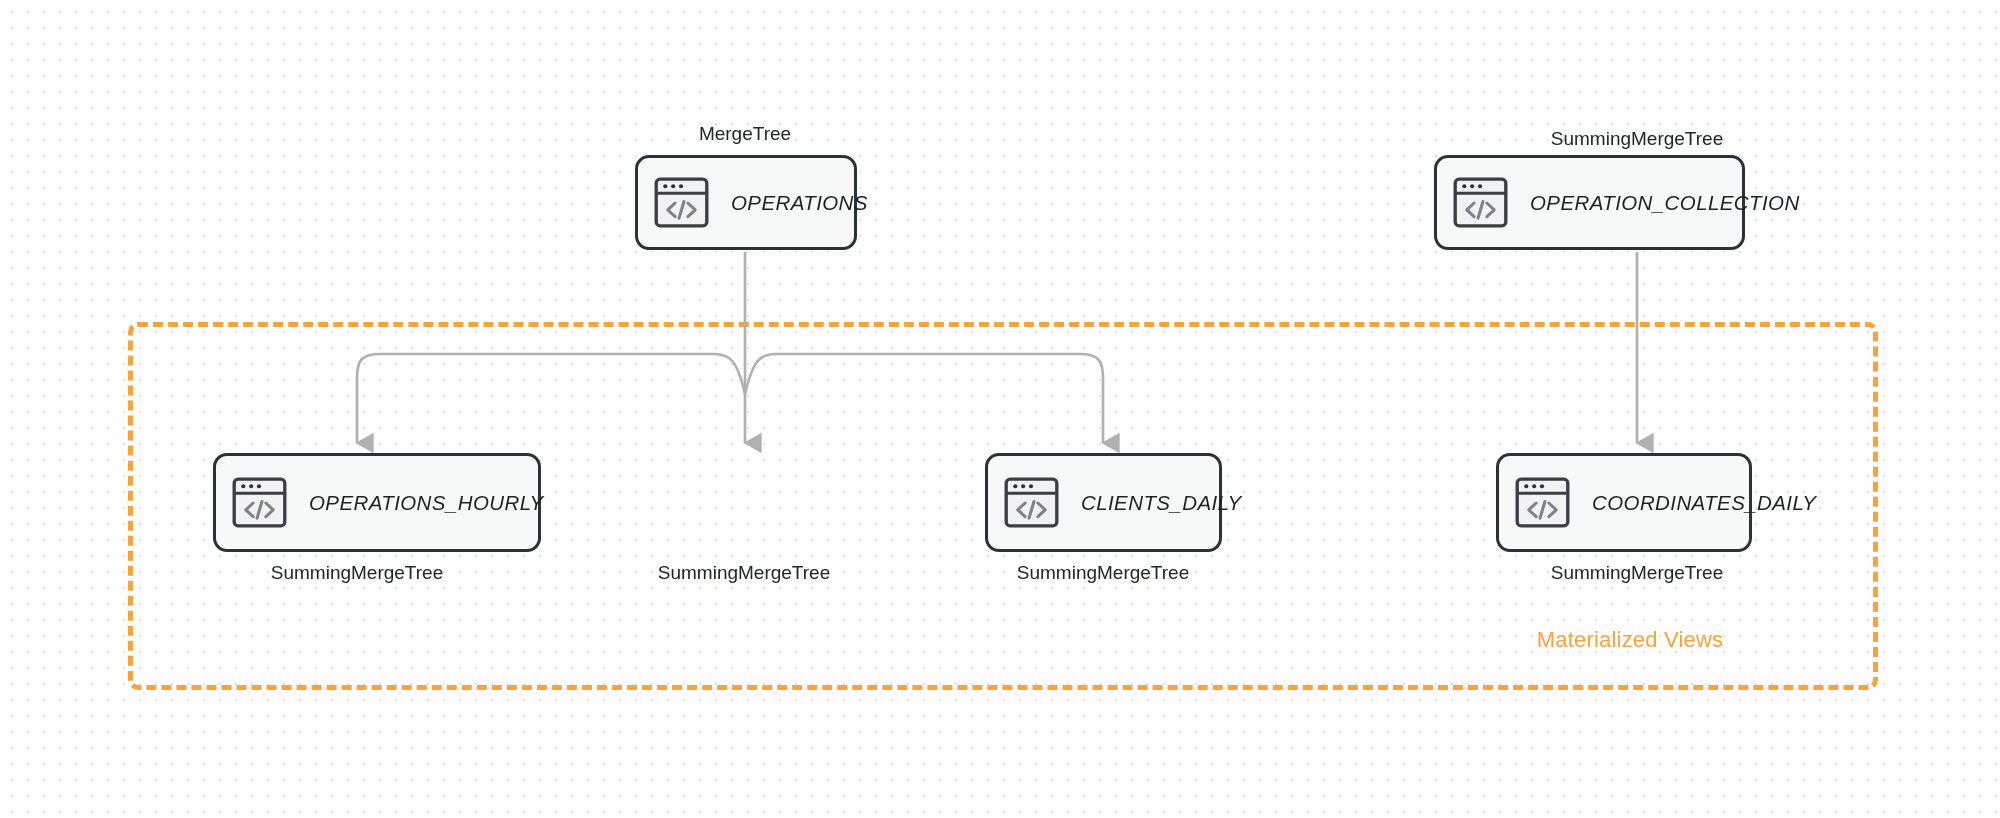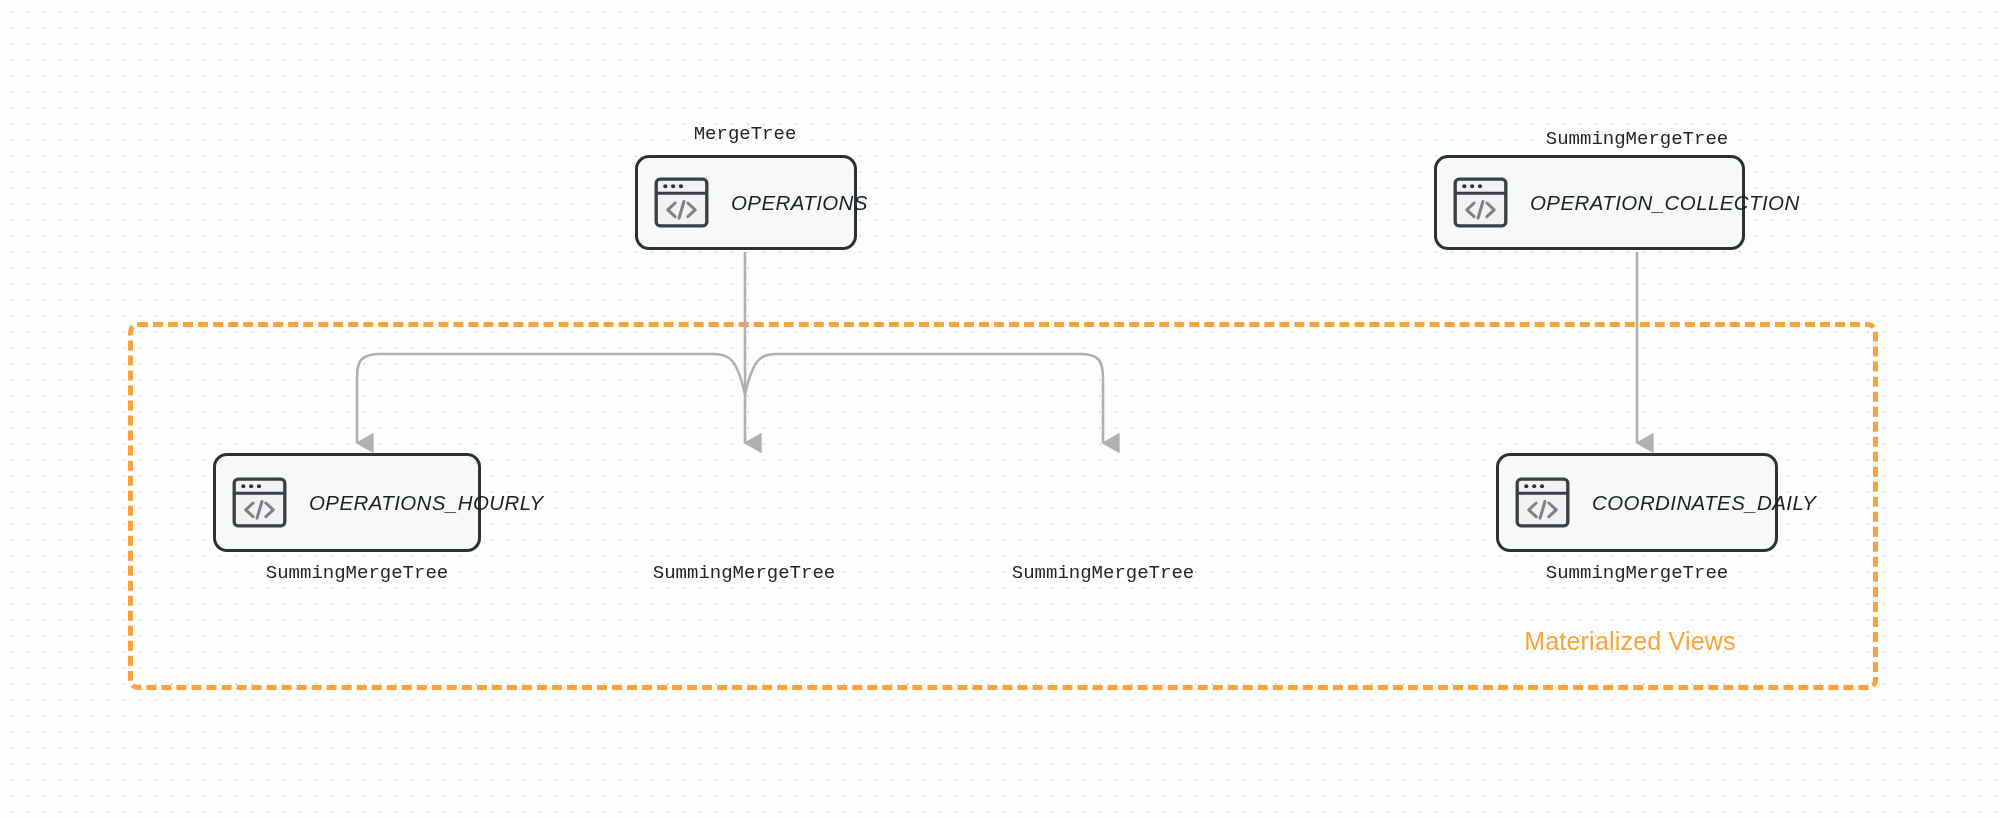--- a/index.html
+++ b/index.html
@@ -31,21 +31,21 @@
   
   .group-box {
     position: absolute;
     box-sizing: border-box;
     border: 5px dashed #f9a33c;
     border-radius: 10px;
   }
   .group-label {
     position: absolute;
     color: #f9a33c;
-    font-size: 25px;
+    font-size: 22px;
     letter-spacing: 0.2px;
     white-space: nowrap;
   }
 
   
   .node {
     position: absolute;
     box-sizing: border-box;
     background: #f7f9f8;
     border: 3.5px solid #2c3136;
@@ -70,21 +70,20 @@
   }
 
   
   .caption {
     position: absolute;
     font-size: 19px;
     color: #22262a;
     white-space: nowrap;
     transform: translateX(-50%);
     text-align: center;
-    font-family: Liberation Mono, monospace;
   }
 </style>
 </head>
 <body>
 
 <div id="canvas">
 
   <div class="group-box" style="left:128px; top:322px; width:1750px; height:368px;"></div>
   <div class="group-label" style="left:1630px; top:627px; transform:translateX(-50%);">Materialized Views</div>
 
@@ -139,37 +138,50 @@
       <circle cx="11.5" cy="9.4" r="2.1" fill="#2c3136"></circle>
       <circle cx="19.5" cy="9.4" r="2.1" fill="#2c3136"></circle>
       <circle cx="27.5" cy="9.4" r="2.1" fill="#2c3136"></circle>
       <path d="M21.5,26.5 L14,33.5 L21.5,40.5" fill="none" stroke="#7e8288" stroke-width="3.1" stroke-linecap="round" stroke-linejoin="round"></path>
       <path d="M34.5,26.5 L42,33.5 L34.5,40.5" fill="none" stroke="#7e8288" stroke-width="3.1" stroke-linecap="round" stroke-linejoin="round"></path>
       <line x1="30.5" y1="25" x2="25.5" y2="42" stroke="#7e8288" stroke-width="3.1" stroke-linecap="round"></line>
     </svg>
     <span class="node-label">OPERATION_COLLECTION</span>
   </div>
 
-  <div class="node" style="left:213px; top:453px; width:268px; height:99px;">
+  <div class="node" style="left:213px; top:453px; width:328px; height:99px;">
     <svg class="node-icon" viewBox="0 0 56 52">
       <rect x="2.2" y="2.2" width="51.6" height="47.6" rx="4" ry="4" fill="#f2f2f2" stroke="#3a3f45" stroke-width="3.4"></rect>
       <line x1="2.2" y1="16.5" x2="53.8" y2="16.5" stroke="#3a3f45" stroke-width="3"></line>
       <circle cx="11.5" cy="9.4" r="2.1" fill="#2c3136"></circle>
       <circle cx="19.5" cy="9.4" r="2.1" fill="#2c3136"></circle>
       <circle cx="27.5" cy="9.4" r="2.1" fill="#2c3136"></circle>
       <path d="M21.5,26.5 L14,33.5 L21.5,40.5" fill="none" stroke="#7e8288" stroke-width="3.1" stroke-linecap="round" stroke-linejoin="round"></path>
       <path d="M34.5,26.5 L42,33.5 L34.5,40.5" fill="none" stroke="#7e8288" stroke-width="3.1" stroke-linecap="round" stroke-linejoin="round"></path>
       <line x1="30.5" y1="25" x2="25.5" y2="42" stroke="#7e8288" stroke-width="3.1" stroke-linecap="round"></line>
     </svg>
     <span class="node-label">OPERATIONS_HOURLY</span>
   </div>
 
 
+  <div class="node" style="left:985px; top:453px; width:237px; height:99px;">
+    <svg class="node-icon" viewBox="0 0 56 52">
+      <rect x="2.2" y="2.2" width="51.6" height="47.6" rx="4" ry="4" fill="#f2f2f2" stroke="#3a3f45" stroke-width="3.4"></rect>
+      <line x1="2.2" y1="16.5" x2="53.8" y2="16.5" stroke="#3a3f45" stroke-width="3"></line>
+      <circle cx="11.5" cy="9.4" r="2.1" fill="#2c3136"></circle>
+      <circle cx="19.5" cy="9.4" r="2.1" fill="#2c3136"></circle>
+      <circle cx="27.5" cy="9.4" r="2.1" fill="#2c3136"></circle>
+      <path d="M21.5,26.5 L14,33.5 L21.5,40.5" fill="none" stroke="#7e8288" stroke-width="3.1" stroke-linecap="round" stroke-linejoin="round"></path>
+      <path d="M34.5,26.5 L42,33.5 L34.5,40.5" fill="none" stroke="#7e8288" stroke-width="3.1" stroke-linecap="round" stroke-linejoin="round"></path>
+      <line x1="30.5" y1="25" x2="25.5" y2="42" stroke="#7e8288" stroke-width="3.1" stroke-linecap="round"></line>
+    </svg>
+    <span class="node-label">CLIENTS_DAILY</span>
+  </div>
 
-  <div class="node" style="left:1496px; top:453px; width:282px; height:99px;">
+  <div class="node" style="left:1496px; top:453px; width:256px; height:99px;">
     <svg class="node-icon" viewBox="0 0 56 52">
       <rect x="2.2" y="2.2" width="51.6" height="47.6" rx="4" ry="4" fill="#f2f2f2" stroke="#3a3f45" stroke-width="3.4"></rect>
       <line x1="2.2" y1="16.5" x2="53.8" y2="16.5" stroke="#3a3f45" stroke-width="3"></line>
       <circle cx="11.5" cy="9.4" r="2.1" fill="#2c3136"></circle>
       <circle cx="19.5" cy="9.4" r="2.1" fill="#2c3136"></circle>
       <circle cx="27.5" cy="9.4" r="2.1" fill="#2c3136"></circle>
       <path d="M21.5,26.5 L14,33.5 L21.5,40.5" fill="none" stroke="#7e8288" stroke-width="3.1" stroke-linecap="round" stroke-linejoin="round"></path>
       <path d="M34.5,26.5 L42,33.5 L34.5,40.5" fill="none" stroke="#7e8288" stroke-width="3.1" stroke-linecap="round" stroke-linejoin="round"></path>
       <line x1="30.5" y1="25" x2="25.5" y2="42" stroke="#7e8288" stroke-width="3.1" stroke-linecap="round"></line>
     </svg>

